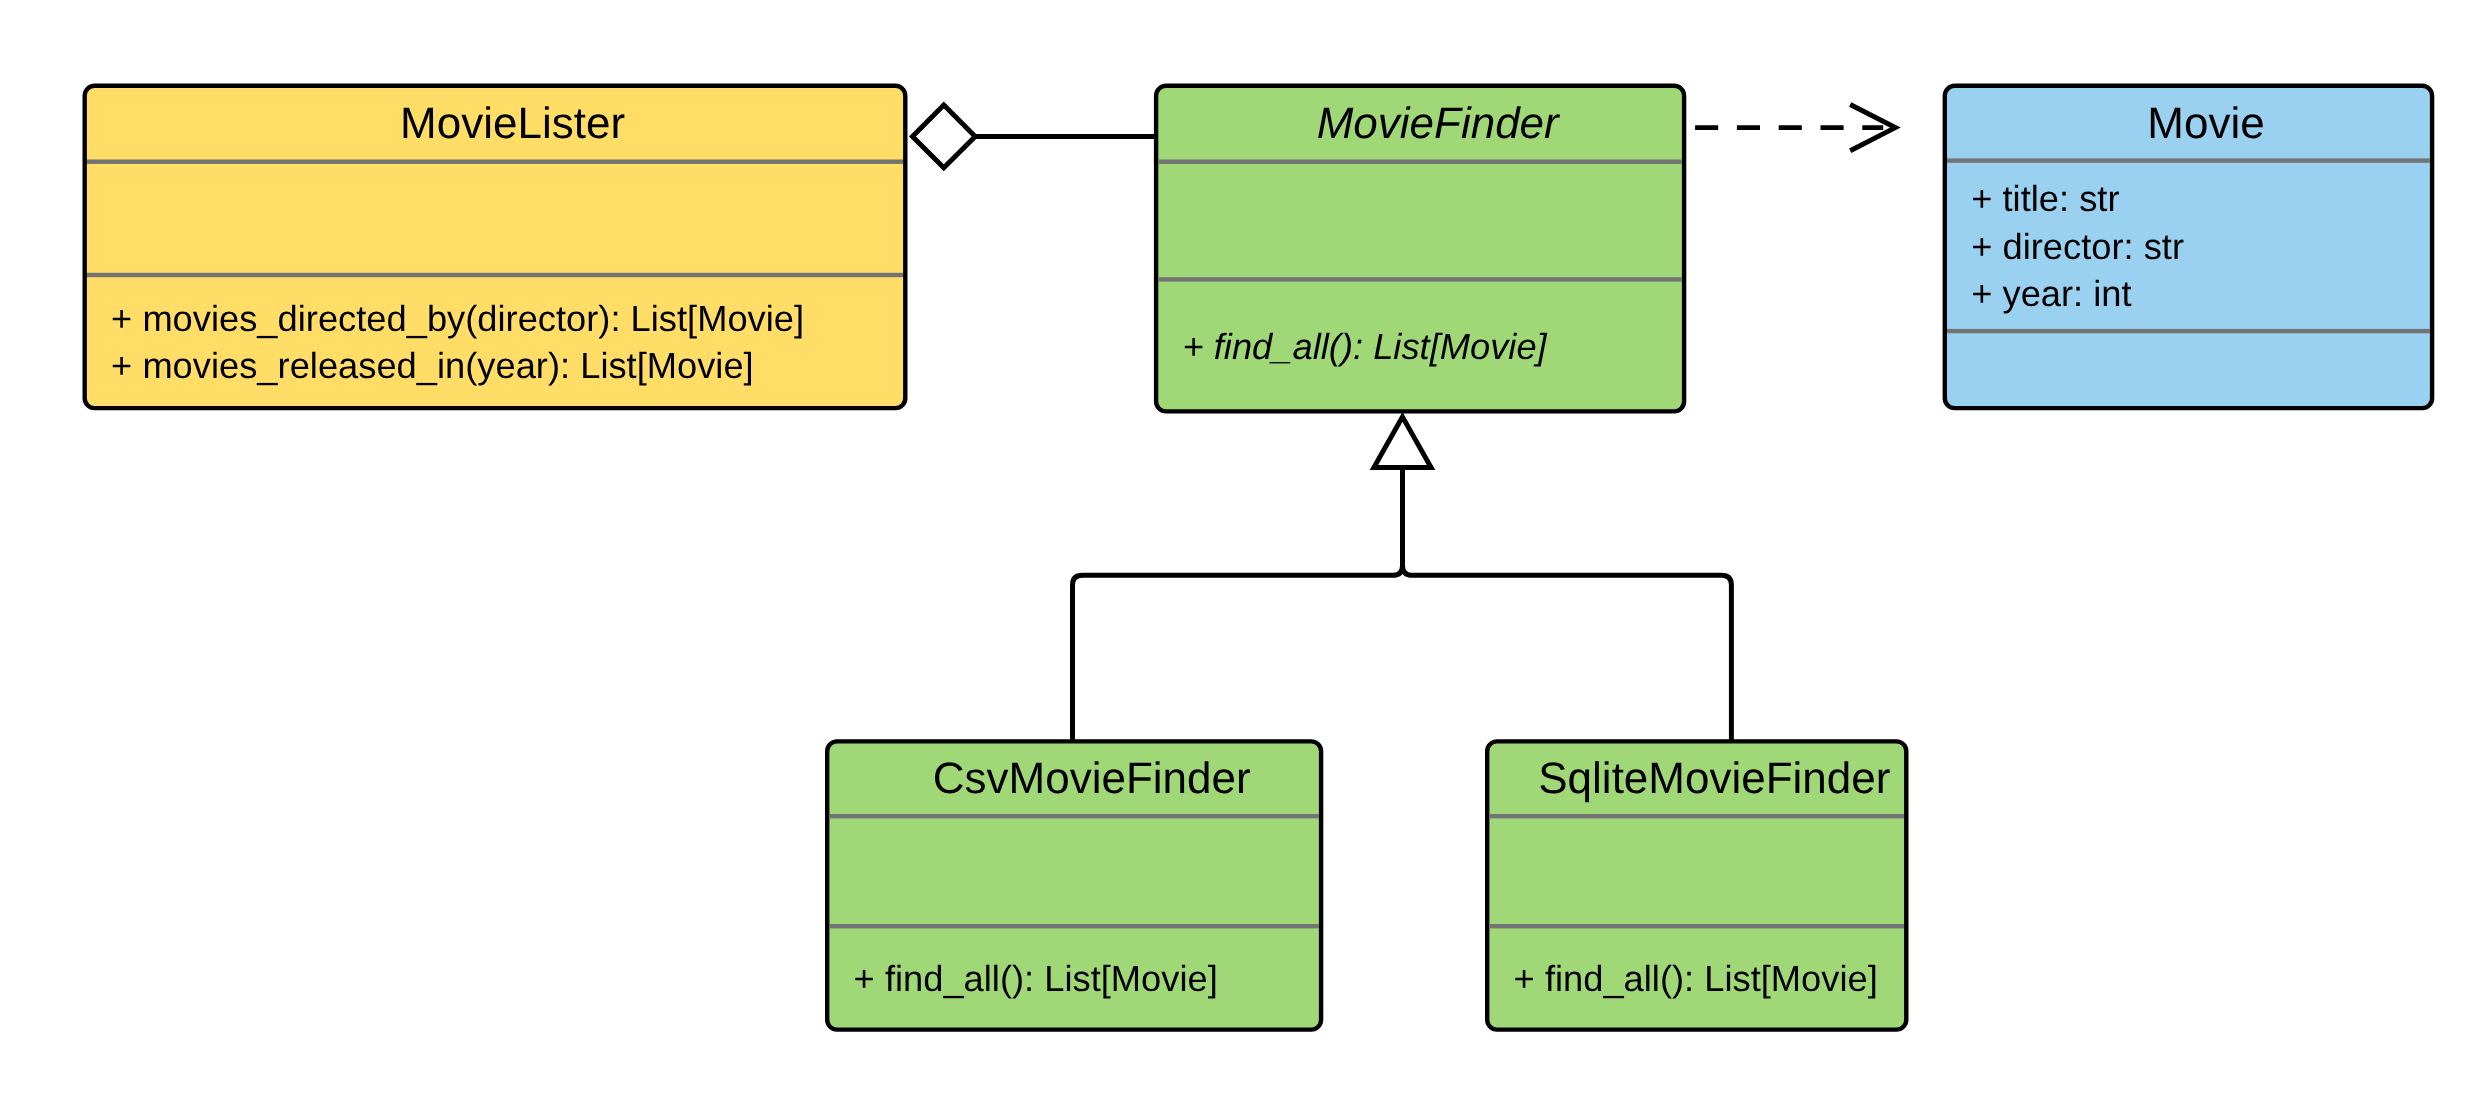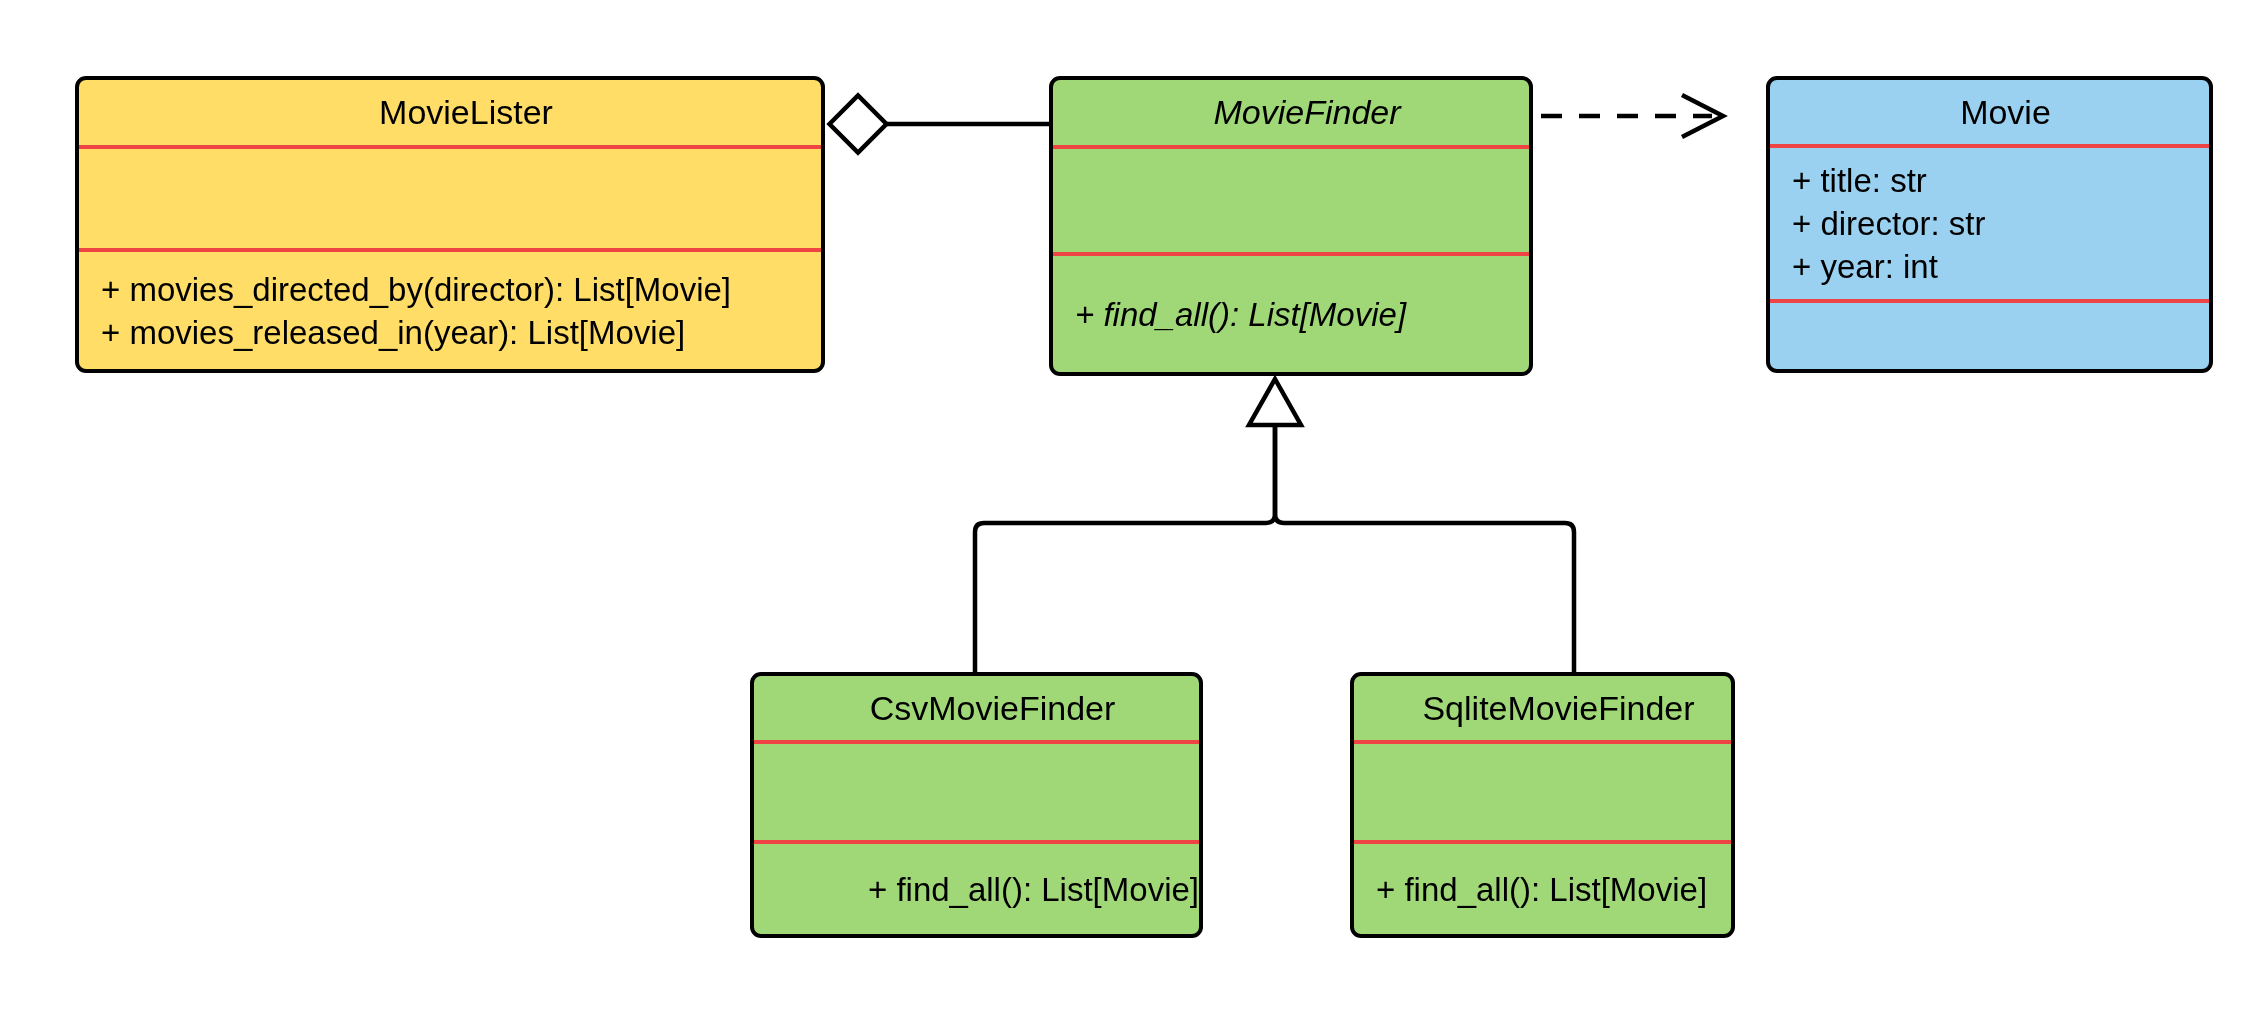--- a/index.html
+++ b/index.html
@@ -32,26 +32,26 @@
     flex-direction: column;
     overflow: hidden;
   }
   .sec {
     box-sizing: border-box;
   }
   .sec-title {
     display: flex;
     align-items: center;
     justify-content: center;
-    font-size: 34px;
+    font-size: 40px;
     white-space: nowrap;
     padding-left: 32px;
   }
   .sec-attrs, .sec-methods {
-    border-top: 4px solid #ef4444;
+    border-top: 4px solid #737373;
     display: flex;
     flex-direction: column;
     justify-content: center;
     padding-left: 22px;
     font-size: 33px;
   }
   .sec-methods { flex: 1; }
   .member {
     line-height: 43px;
     white-space: nowrap;
@@ -116,21 +116,21 @@
   <div class="class-box" id="movie" style="background-color: rgb(154, 209, 240);">
     <div class="sec sec-title">Movie</div>
     <div class="sec sec-attrs">
       <div class="member">+ title: str</div>
       <div class="member">+ director: str</div>
       <div class="member">+ year: int</div>
     </div>
     <div class="sec sec-methods"></div>
   </div>
 
-  <div class="class-box" id="csv-movie-finder" style="background-color: rgb(160, 216, 119); text-align: right;">
+  <div class="class-box" id="csv-movie-finder" style="background-color: rgb(160, 216, 119);">
     <div class="sec sec-title">CsvMovieFinder</div>
     <div class="sec sec-attrs"></div>
     <div class="sec sec-methods">
       <div class="member">+ find_all(): List[Movie]</div>
     </div>
   </div>
 
   <div class="class-box" id="sqlite-movie-finder" style="background-color: rgb(160, 216, 119);">
     <div class="sec sec-title">SqliteMovieFinder</div>
     <div class="sec sec-attrs"></div>

